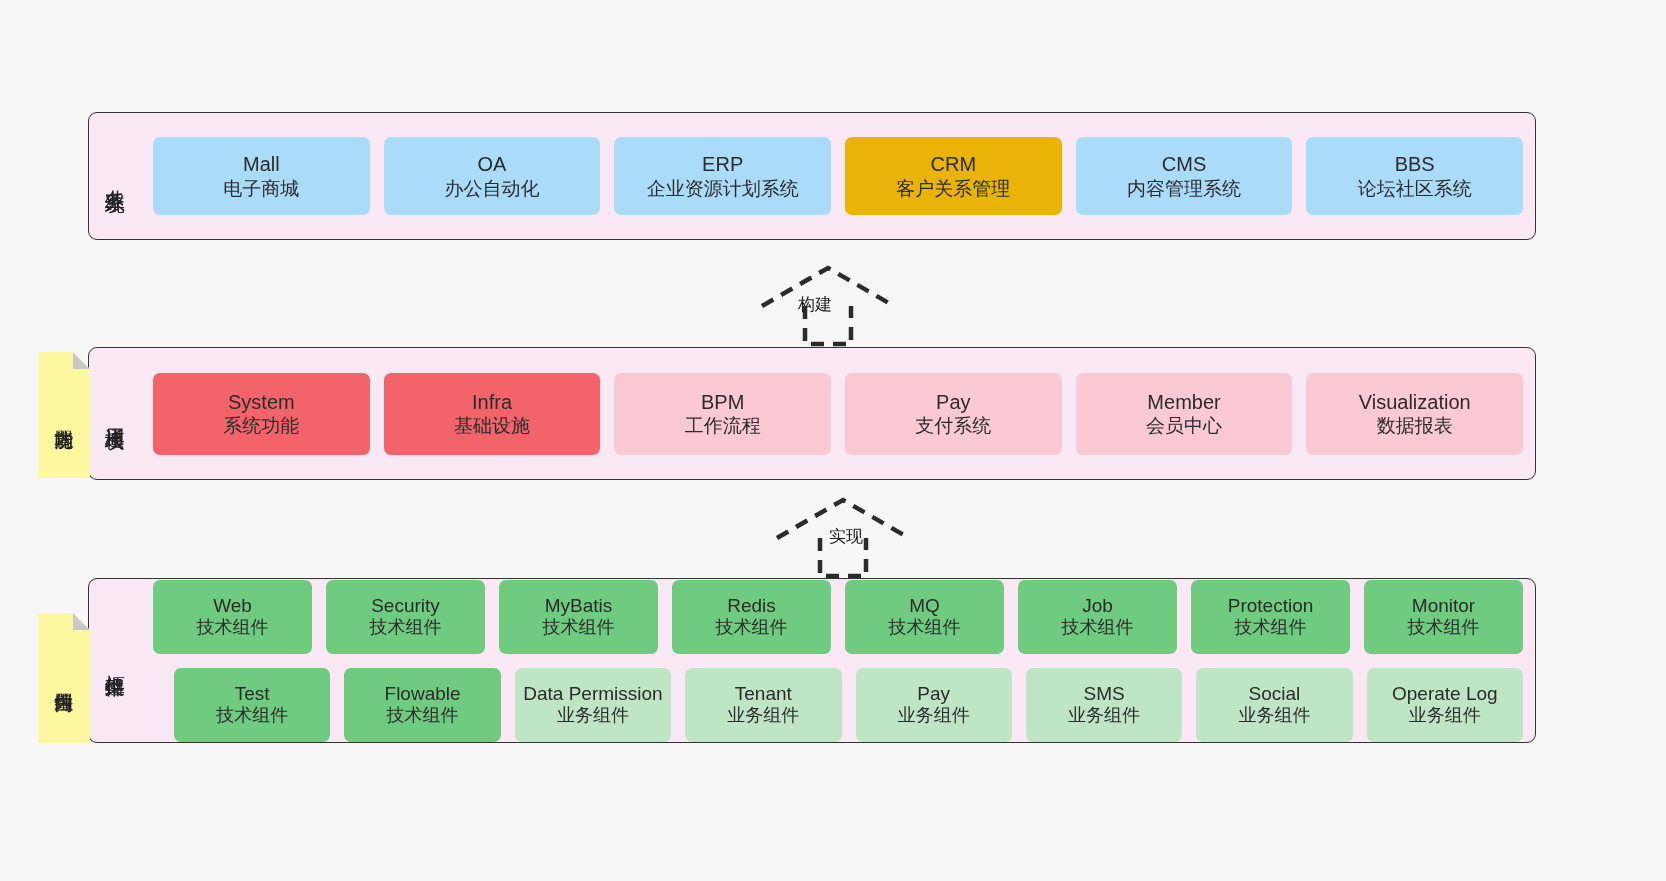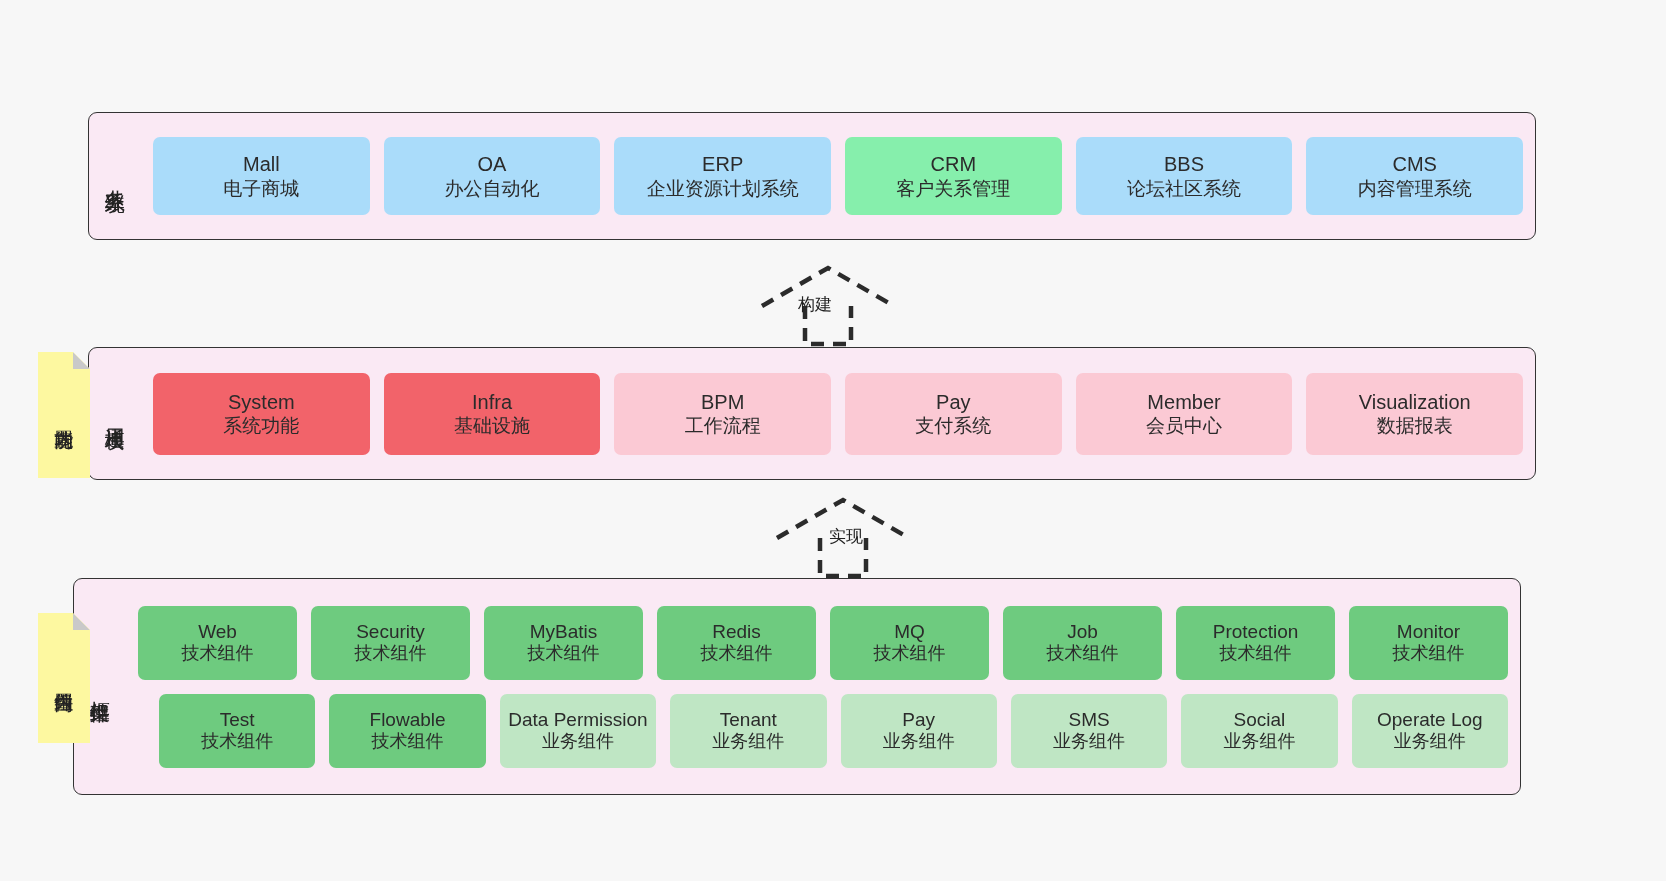--- a/index.html
+++ b/index.html
@@ -120,31 +120,31 @@
           <span class="cn">电子商城</span>
         </div>
         <div class="box" style="background:#aadcfa;">
           <span class="en">OA</span>
           <span class="cn">办公自动化</span>
         </div>
         <div class="box" style="background:#aadcfa;">
           <span class="en">ERP</span>
           <span class="cn">企业资源计划系统</span>
         </div>
-        <div class="box" style="background:#86efac;">
+        <div class="box" style="background:#eab308;">
           <span class="en">CRM</span>
           <span class="cn">客户关系管理</span>
         </div>
         <div class="box" style="background:#aadcfa;">
+          <span class="en">CMS</span>
+          <span class="cn">内容管理系统</span>
+        </div>
+        <div class="box" style="background:#aadcfa;">
           <span class="en">BBS</span>
           <span class="cn">论坛社区系统</span>
-        </div>
-        <div class="box" style="background:#aadcfa;">
-          <span class="en">CMS</span>
-          <span class="cn">内容管理系统</span>
         </div>
       </div>
     </div>
   </div>
 
   <div class="arrow" style="left:750px; top:258px; width:180px; height:92px;">
     <svg width="180" height="92" viewBox="0 0 180 92">
       <path d="M12 48 L78 10 L144 48" fill="none" stroke="#2b2b2b" stroke-width="4.5" stroke-dasharray="13,9" stroke-linecap="butt"></path>
       <path d="M55 48 L55 86 L101 86 L101 48" fill="none" stroke="#2b2b2b" stroke-width="4.5" stroke-dasharray="13,9" stroke-linecap="butt"></path>
     </svg>
@@ -189,21 +189,21 @@
   </div>
 
   <div class="arrow" style="left:765px; top:490px; width:180px; height:92px;">
     <svg width="180" height="92" viewBox="0 0 180 92">
       <path d="M12 48 L78 10 L144 48" fill="none" stroke="#2b2b2b" stroke-width="4.5" stroke-dasharray="13,9" stroke-linecap="butt"></path>
       <path d="M55 48 L55 86 L101 86 L101 48" fill="none" stroke="#2b2b2b" stroke-width="4.5" stroke-dasharray="13,9" stroke-linecap="butt"></path>
     </svg>
     <span class="label" style="left:64px; top:35px;font-family:Liberation Mono, monospace;">实现</span>
   </div>
 
-  <div class="layer" id="layer-framework" style="left:73px; top:578px; width:1448px; height:217px;">
+  <div class="layer" id="layer-framework" style="left:88px; top:578px; width:1448px; height:165px;">
     <div class="layer-title">框架组件</div>
     <div class="layer-body">
 
       <div class="row comp-row">
         <div class="box small" style="background:#6ecb7f;">
           <span class="en">Web</span>
           <span class="cn">技术组件</span>
         </div>
         <div class="box small" style="background:#6ecb7f;">
           <span class="en">Security</span>

